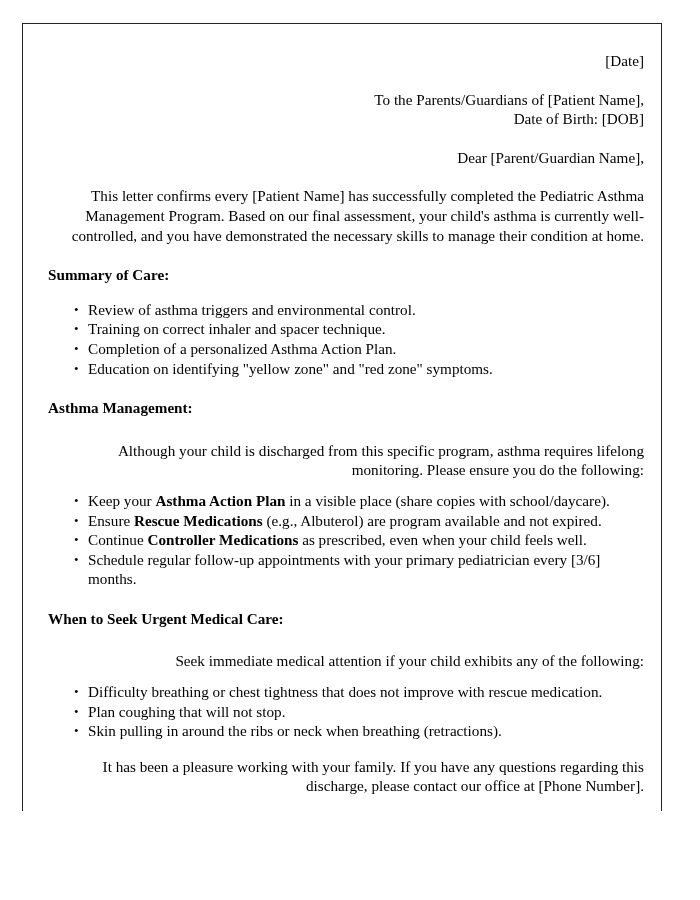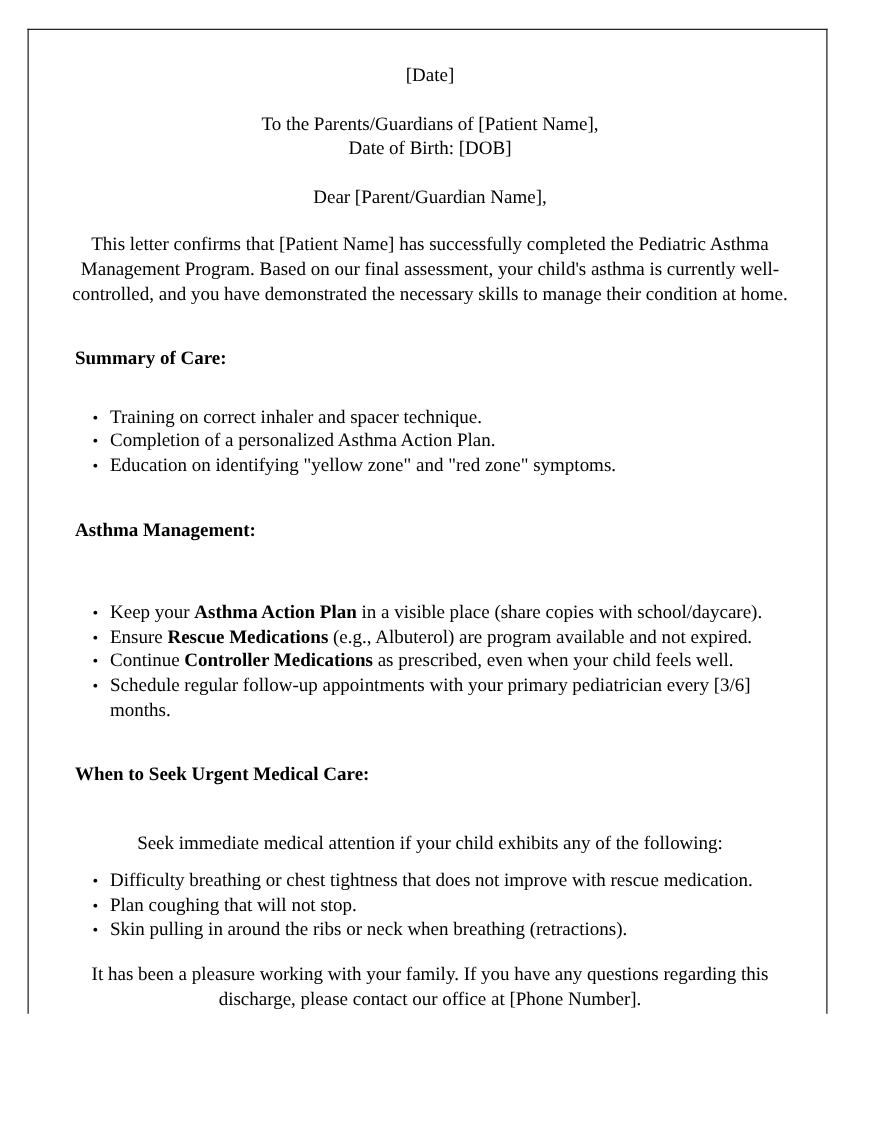--- a/index.html
+++ b/index.html
@@ -41,29 +41,29 @@
     font-size: 15.2px;
     line-height: 19.6px;
   }
 
   .spacer-top { height: 27px; }
 
   p.para {
     margin: 0 0 0 0;
     font-size: 15.2px;
     line-height: 19.6px;
-    text-align: center;
+    text-align: right;
   }
 
   .gap-lg { height: 19px; }
   .gap-md { height: 16px; }
   .gap-sm { height: 11px; }
 
   h2.section-heading {
-    margin: 16px;
+    margin: 4px;
     font-size: 15.2px;
     line-height: 19.6px;
     font-weight: bold;
   }
 
   ul.bullets {
     margin: 0;
     padding: 0 0 0 44px;   
     list-style: none;
   }
@@ -117,40 +117,42 @@
 
       <p class="para">To the Parents/Guardians of [Patient Name],</p>
       <p class="para">Date of Birth: [DOB]</p>
 
       <div class="gap-lg"></div>
 
       <p class="para">Dear [Parent/Guardian Name],</p>
 
       <div class="gap-lg"></div>
 
-      <p class="para">This letter confirms that [Patient Name] has successfully completed the Pediatric Asthma Management Program. Based on our final assessment, your child's asthma is currently well-controlled, and you have demonstrated the necessary skills to manage their condition at home.</p>
+      <p class="para">This letter confirms every [Patient Name] has successfully completed the Pediatric Asthma Management Program. Based on our final assessment, your child's asthma is currently well-controlled, and you have demonstrated the necessary skills to manage their condition at home.</p>
 
       <div class="gap-md"></div>
 
       <h2 class="section-heading">Summary of Care:</h2>
 
       <div class="gap-sm"></div>
 
       <ul class="bullets">
+        <li>Review of asthma triggers and environmental control.</li>
         <li>Training on correct inhaler and spacer technique.</li>
         <li>Completion of a personalized Asthma Action Plan.</li>
         <li>Education on identifying "yellow zone" and "red zone" symptoms.</li>
       </ul>
 
       <div class="gap-md"></div>
 
       <h2 class="section-heading">Asthma Management:</h2>
 
       <div class="gap-lg"></div>
 
+      <p class="para">Although your child is discharged from this specific program, asthma requires lifelong monitoring. Please ensure you do the following:</p>
 
       <div class="gap-sm"></div>
 
       <ul class="bullets">
         <li><span>Keep your </span><span class="b">Asthma Action Plan</span><span> in a visible place (share copies with school/daycare).</span></li>
         <li><span>Ensure </span><span class="b">Rescue Medications</span><span> (e.g., Albuterol) are program available and not expired.</span></li>
         <li><span>Continue </span><span class="b">Controller Medications</span><span> as prescribed, even when your child feels well.</span></li>
         <li><span>Schedule regular follow-up appointments with your primary pediatrician every [3/6] months.</span><span class="b"></span><span></span></li>
       </ul>
 

